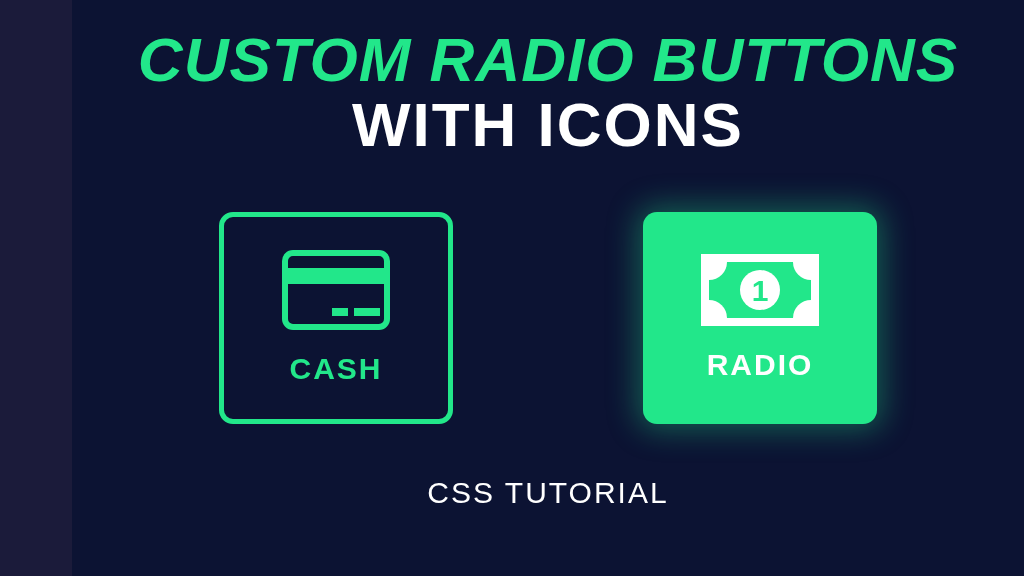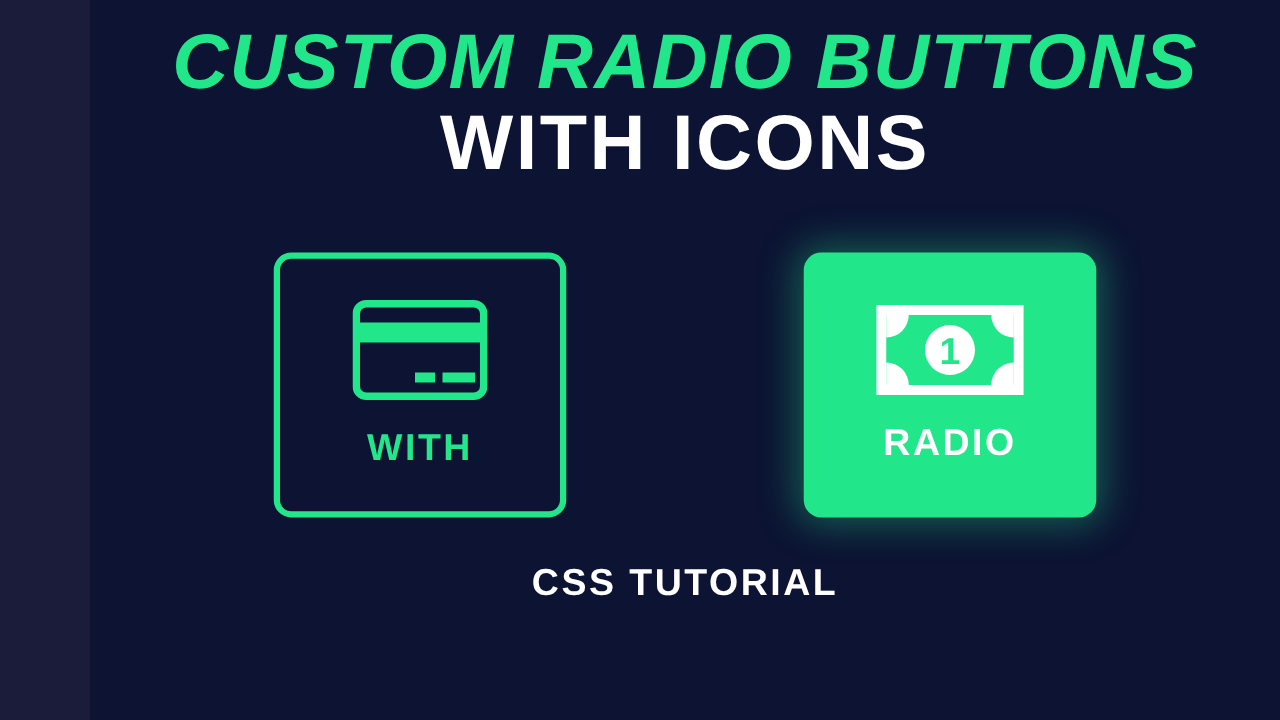--- a/index.html
+++ b/index.html
@@ -13,21 +13,21 @@
       position: relative;
     }
     .sidebar {
       position: absolute;
       left: 0; top: 0;
       width: 72px; height: 576px;
       background: #1b1b3a;
     }
     .content {
       position: absolute;
-      left: 72px; top: 0;
+      left: 72px; top: 10px;
       width: 952px; height: 428px;
       display: flex;
       flex-direction: column;
       align-items: center;
       text-align: center;
     }
     .title1 {
       color: #22e78a;
       font-size: 62px;
       letter-spacing: 1px;
@@ -69,22 +69,22 @@
       font-size: 30px;
       letter-spacing: 2px;
       font-weight: 900;
     }
     .opt-outline .opt-label { color: #22e78a; }
     .opt-filled .opt-label { color: #ffffff; }
     .footer {
       color: #ffffff;
       font-size: 30px;
       letter-spacing: 2px;
-      margin-top: 36px;
-      font-weight: 700;
+      margin-top: 52px;
+      font-weight: 400;
     }
     svg { display: block; }
   </style>
 </head>
 <body>
 
 <div class="sidebar"></div>
 
 <div class="content">
   <div class="title1">CUSTOM RADIO BUTTONS</div>
@@ -94,21 +94,21 @@
 
     <div class="opt opt-outline">
       <span>
         <svg width="108" height="80" viewBox="0 0 108 80">
           <rect x="3" y="3" width="102" height="74" rx="8" fill="none" stroke="#22e78a" stroke-width="6"></rect>
           <rect x="3" y="18" width="102" height="16" fill="#22e78a"></rect>
           <rect x="50" y="58" width="16" height="8" fill="#22e78a"></rect>
           <rect x="72" y="58" width="26" height="8" fill="#22e78a"></rect>
         </svg>
       </span>
-      <div class="opt-label">WITH</div>
+      <div class="opt-label">CASH</div>
     </div>
 
     <div class="opt opt-filled">
       <span>
         <svg width="118" height="72" viewBox="0 0 118 72">
           <rect x="0" y="0" width="118" height="72" fill="#ffffff"></rect>
           <rect x="8" y="8" width="102" height="56" fill="#22e78a"></rect>
           <path d="M 8 8 L 26 8 A 18 18 0 0 1 8 26 Z" fill="#ffffff"></path>
           <path d="M 110 8 L 92 8 A 18 18 0 0 0 110 26 Z" fill="#ffffff"></path>
           <path d="M 8 64 L 26 64 A 18 18 0 0 0 8 46 Z" fill="#ffffff"></path>

